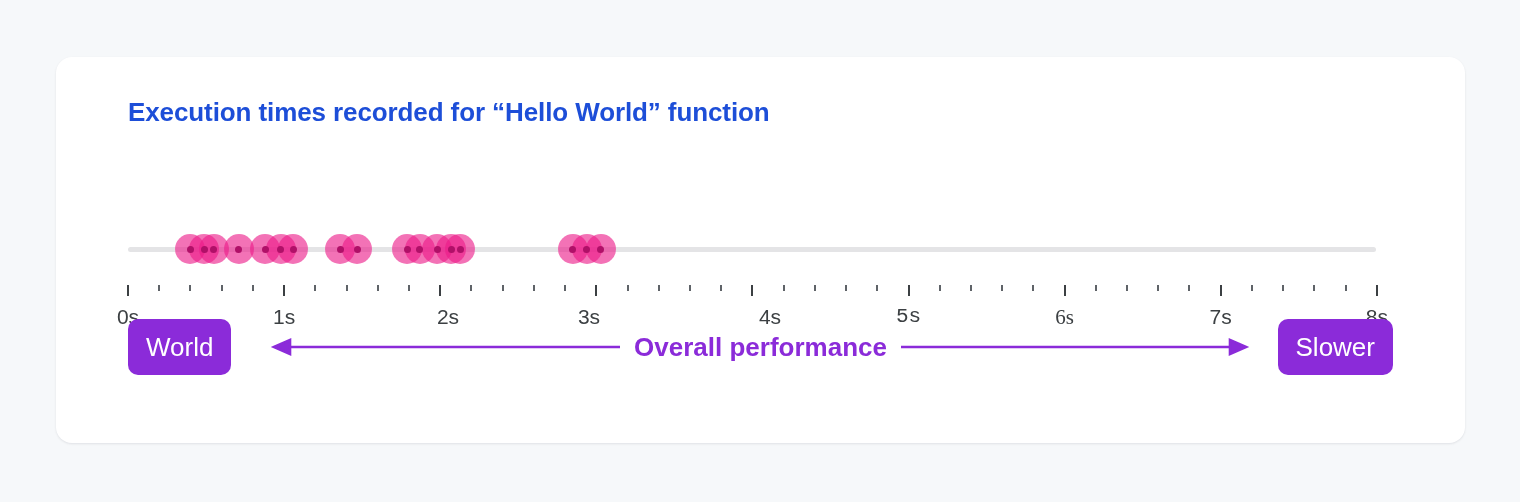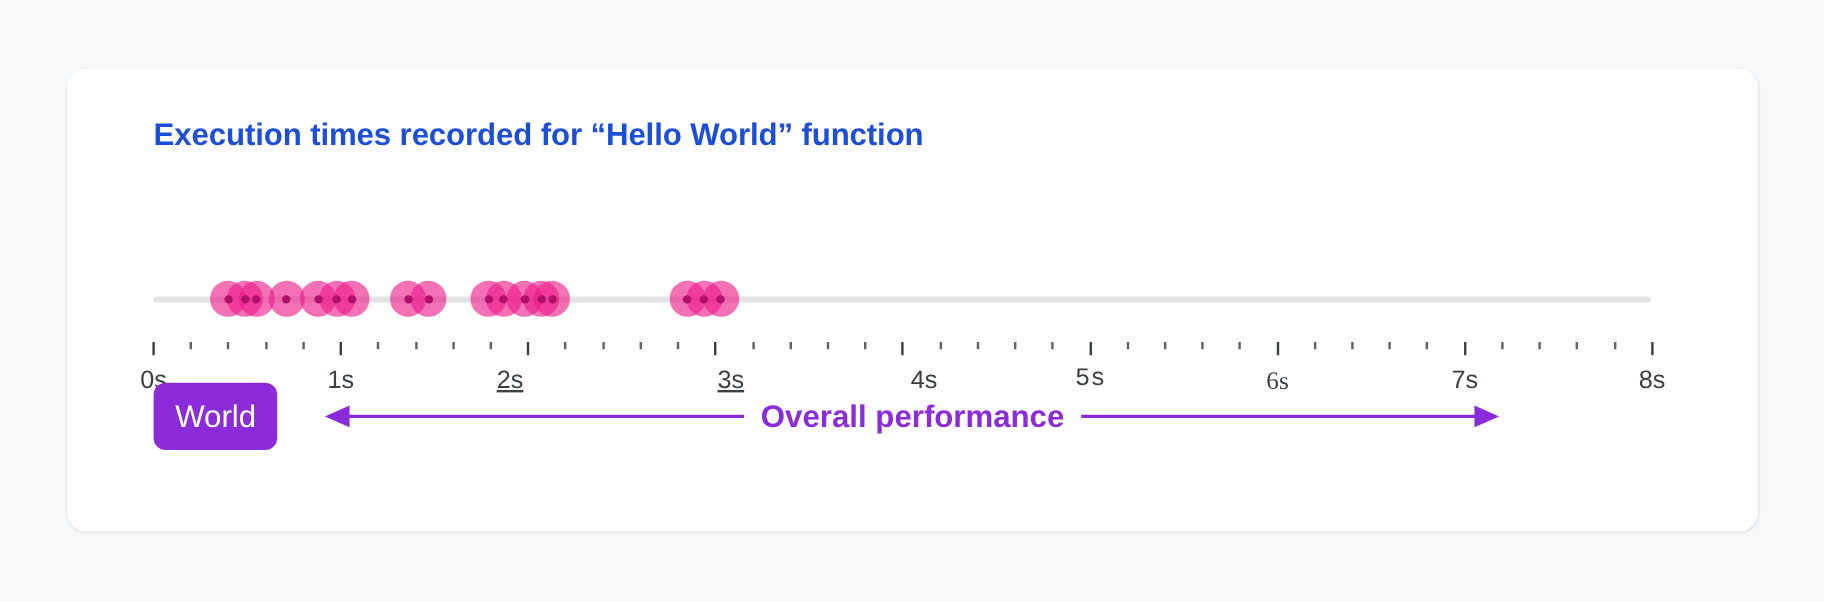--- a/index.html
+++ b/index.html
@@ -245,22 +245,22 @@
           <div class="tick major" style="left: 1092.7px;"></div>
           <div class="tick minor" style="left: 1123.92px;"></div>
           <div class="tick minor" style="left: 1155.14px;"></div>
           <div class="tick minor" style="left: 1186.36px;"></div>
           <div class="tick minor" style="left: 1217.58px;"></div>
           <div class="tick major" style="left: 1248.8px;"></div>
         </div>
       <div class="tick-labels" id="tick-labels">
           <div class="tick-label" style="left: 0px;">0s</div>
           <div class="tick-label" style="left: 156.1px;">1s</div>
-          <div class="tick-label" style="left: 297px; text-decoration: underline;">2s</div>
-          <div class="tick-label" style="left: 481px; text-decoration: underline;">3s</div>
+          <div class="tick-label" style="left: 320px;">2s</div>
+          <div class="tick-label" style="left: 461px;">3s</div>
           <div class="tick-label" style="left: 642px;">4s</div>
           <div class="tick-label" style="left: 780.5px; font-family: Liberation Mono, monospace;">5s</div>
           <div class="tick-label" style="left: 936.6px; font-family: Liberation Serif, serif;">6s</div>
           <div class="tick-label" style="left: 1092.7px;">7s</div>
           <div class="tick-label" style="left: 1248.8px;">8s</div>
         </div>
     </div>
 
     <div class="legend-row">
       <svg class="arrow-svg" viewBox="0 0 1265 56">
@@ -273,16 +273,19 @@
       </svg>
 
       <div class="pill faster">
         <span>World</span>
       </div>
 
       <div class="legend-center">
         <span class="legend-center-text">Overall performance</span>
       </div>
 
+      <div class="pill slower">
+        <span>Slower</span>
+      </div>
     </div>
 
   </div>
 </div>
 
 </body></html>

